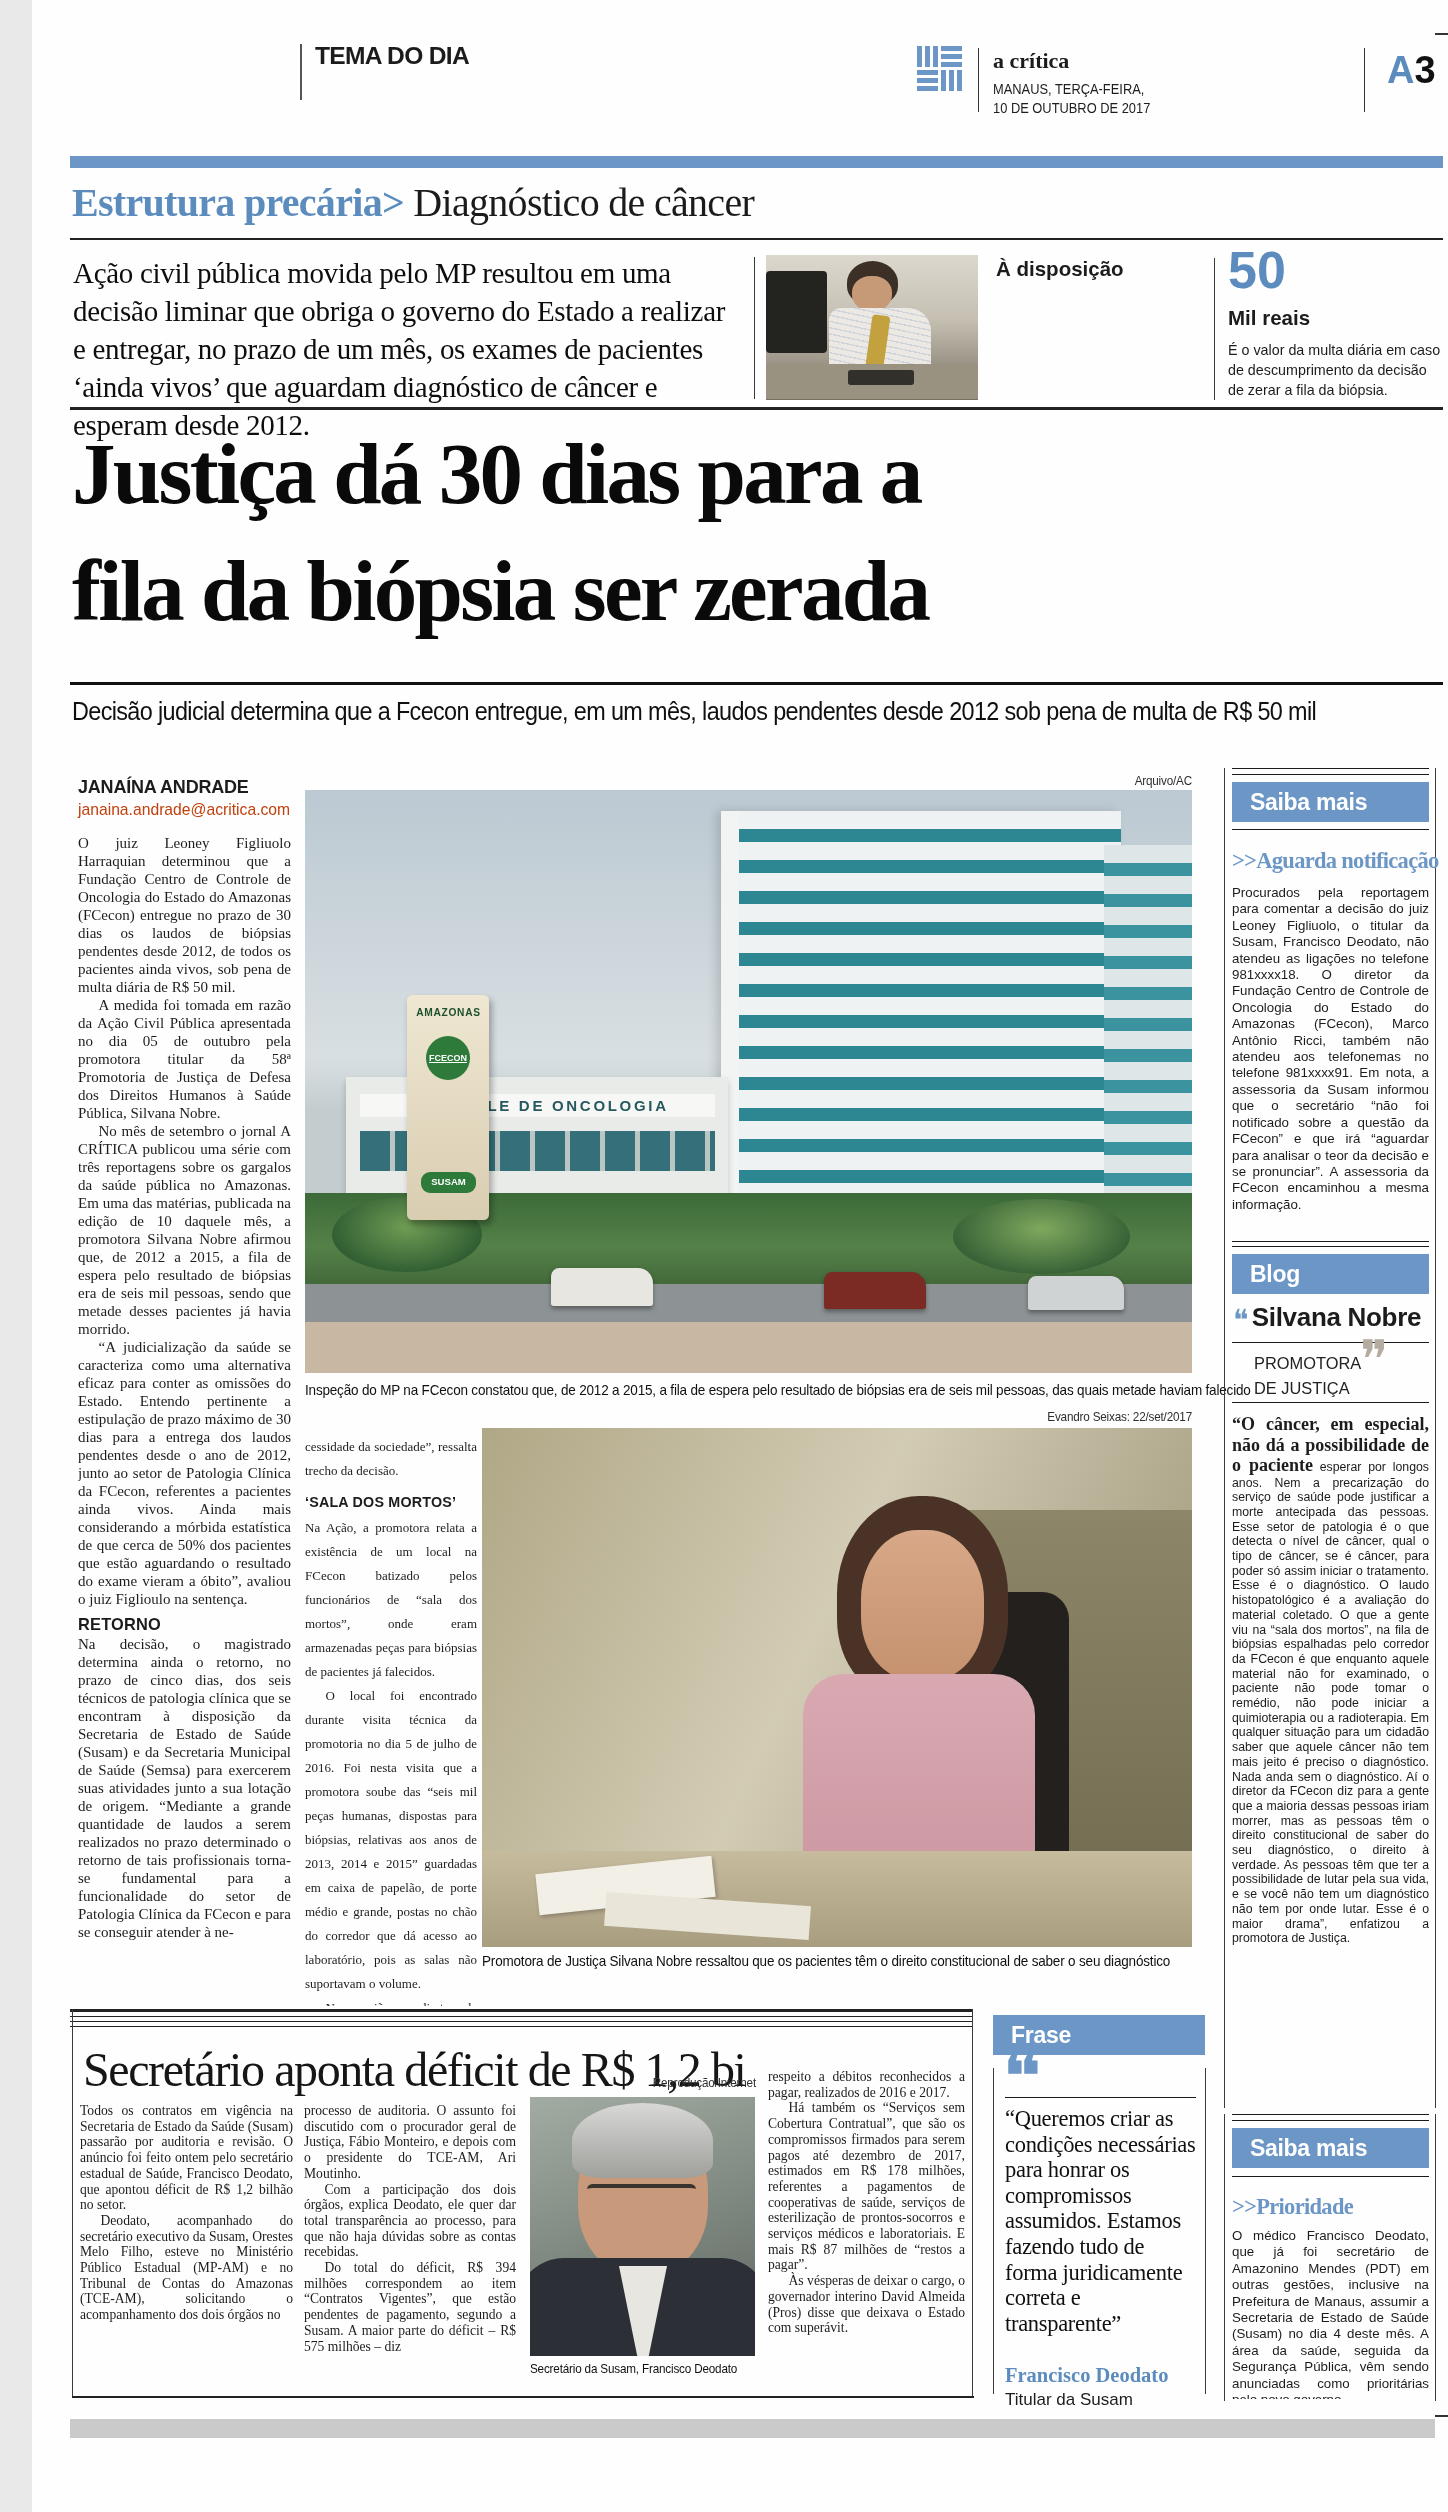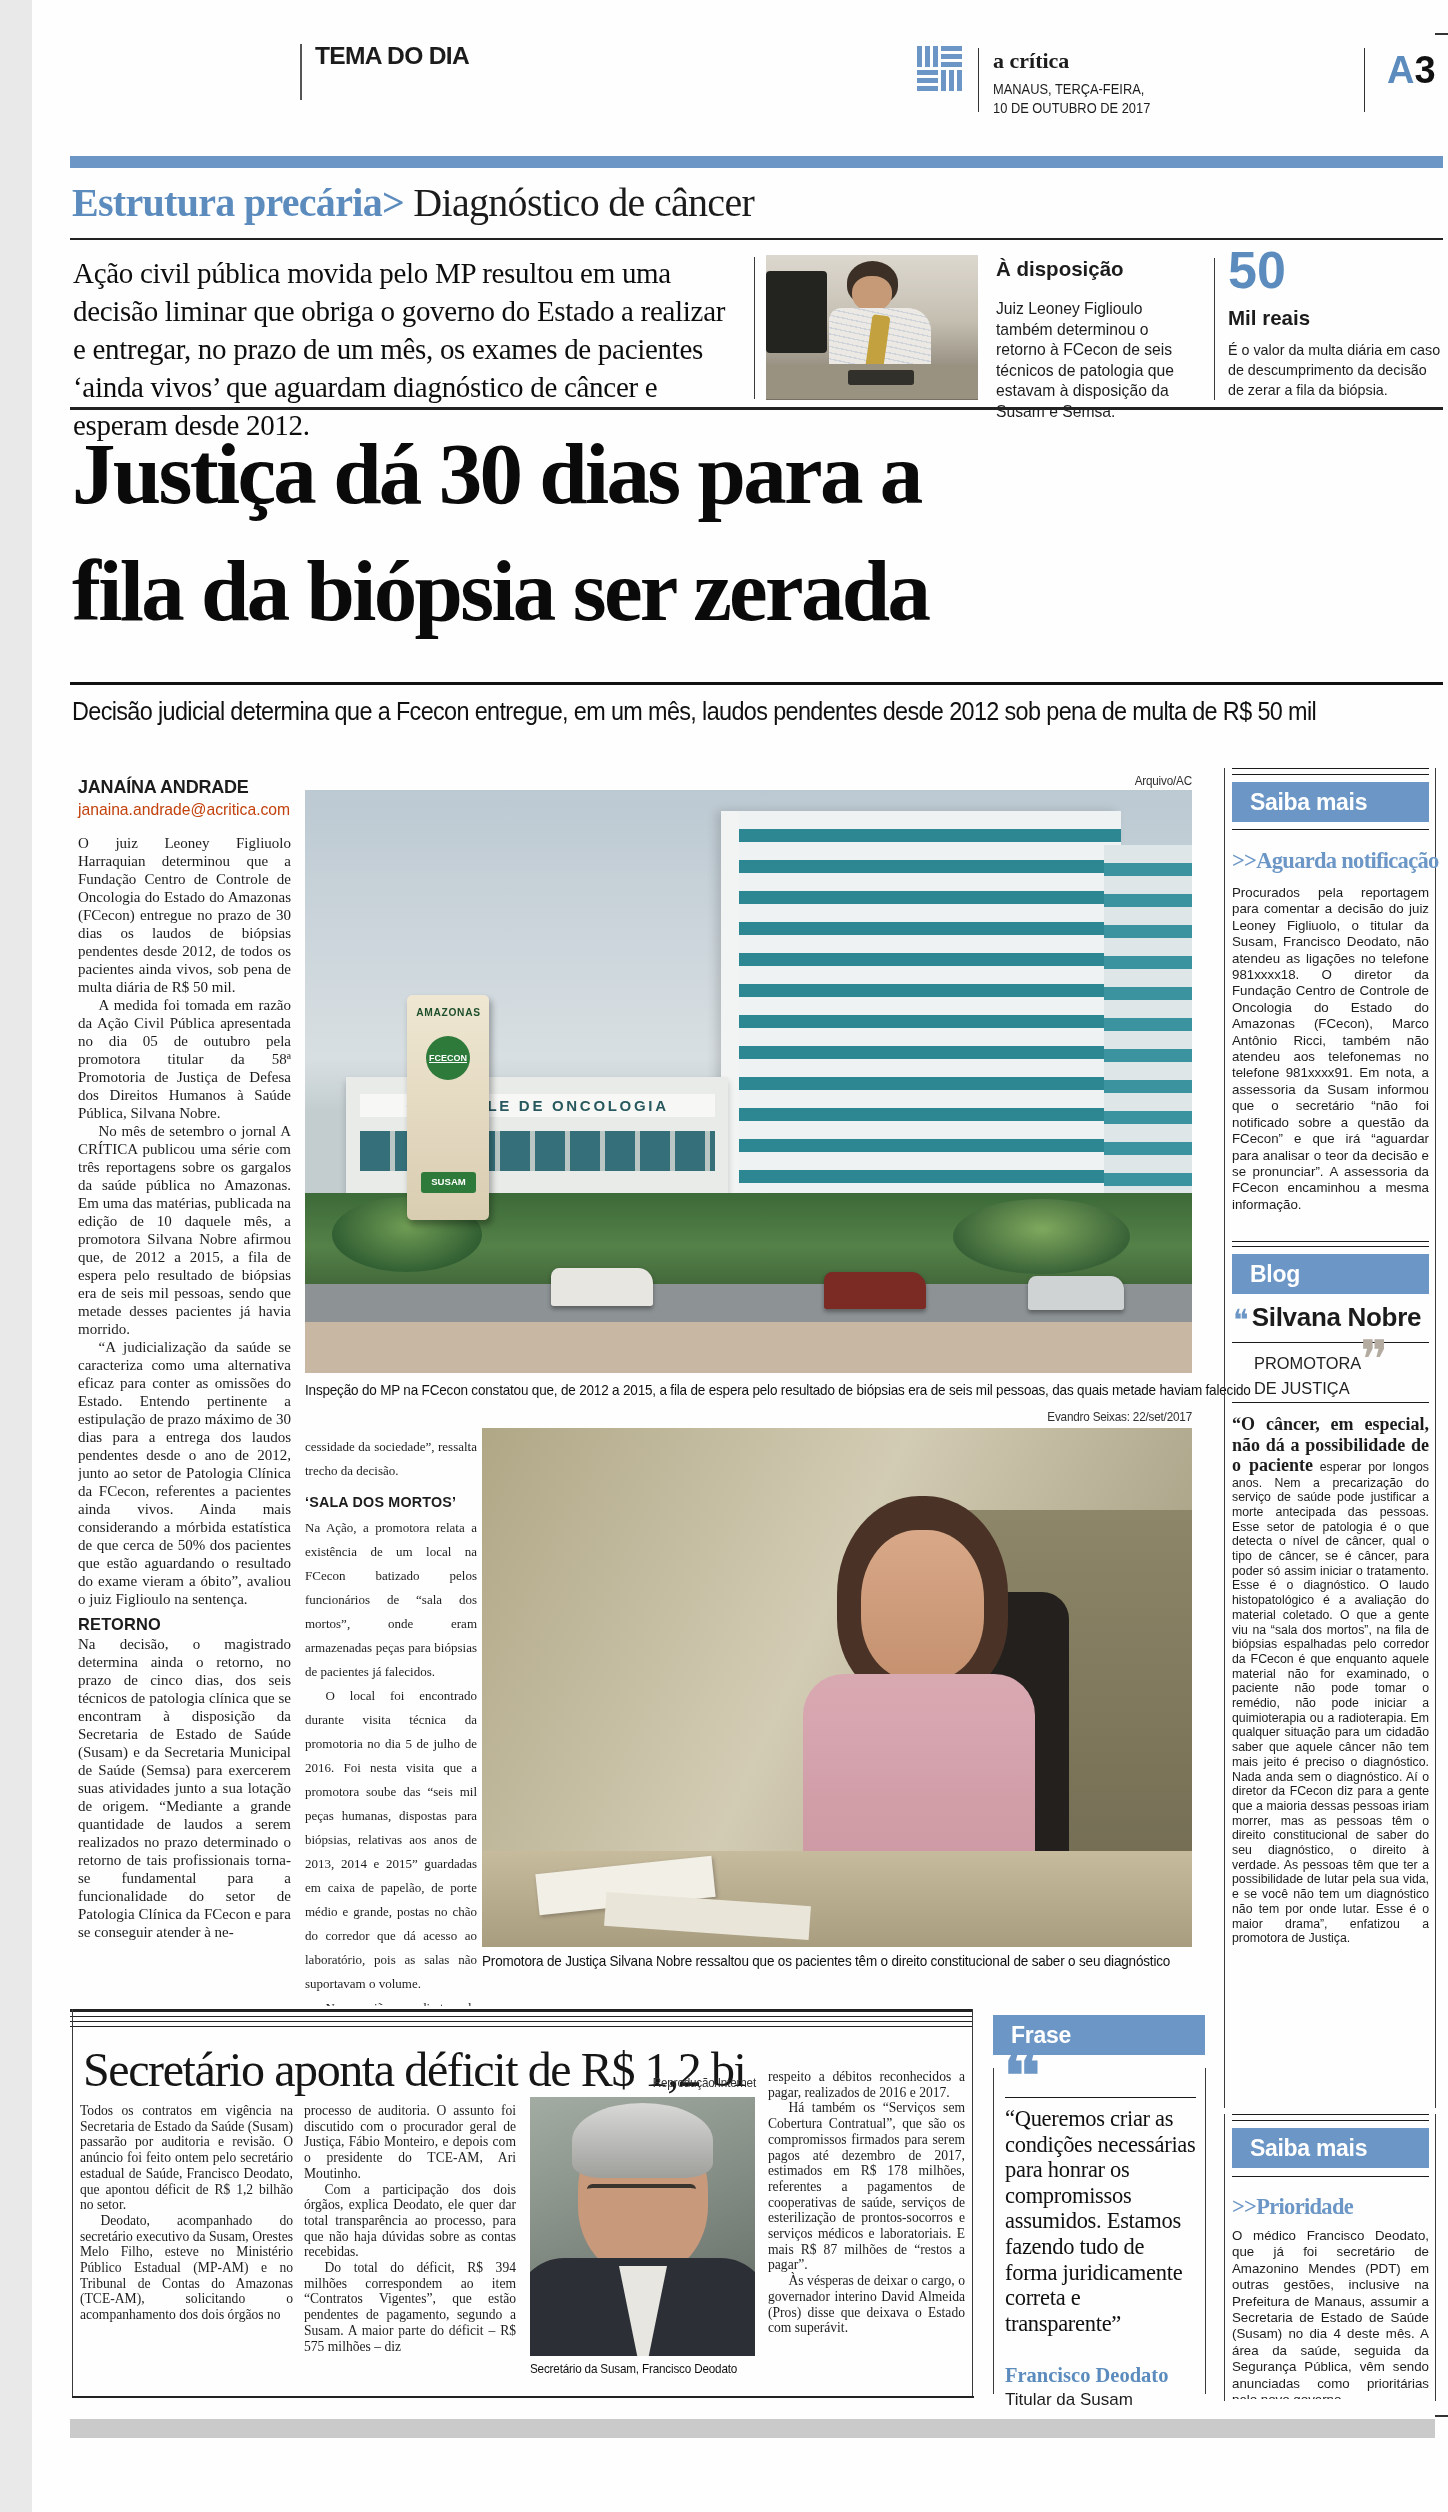--- a/index.html
+++ b/index.html
@@ -63,21 +63,20 @@
     <div style="left:0;top:16.4px;width:61px;height:82px;background:#23241f;border-radius:4.1px;"></div>
     <div style="left:81px;top:5.5px;width:51px;height:44px;background:#3b2f26;border-radius:50% 50% 42% 42%;"></div>
     <div style="left:86px;top:20.5px;width:40px;height:35px;background:#c69a76;border-radius:46%;"></div>
     <div style="left:63px;top:53px;width:102px;height:75px;background:repeating-linear-gradient(12deg,#ece9e4 0 4.8px,#cfd4da 4.8px 6.1px);border-radius:12.3px 23px 0 0;"></div>
     <div style="left:102px;top:60px;width:18px;height:66px;background:#c2a13e;transform:rotate(8deg);border-radius:4.1px;"></div>
     <div style="left:0;top:109px;width:212px;height:35px;background:linear-gradient(180deg,#aca success89 0,#938a74 100%);background:#9a9280;"></div>
     <div style="left:82px;top:115px;width:66px;height:15px;background:#32302a;border-radius:2.7px;"></div>
   </div>
 
   <div class="abs" style="left:964px;top:257px;font-weight:bold;font-size:20.5px;">À disposição</div>
-  <div class="abs" style="left:964px;top:299px;width:206px;font-size:15.7px;line-height:20.5px;">Juiz Leoney Figlioulo também determinou o retorno à FCecon de seis técnicos de patologia que estavam à disposição da Susam e Semsa.</div>
   <div class="abs vrule" style="left:1182px;top:258px;height:142px;"></div>
 
   <div class="abs" style="left:1196px;top:240px;font-weight:bold;font-size:52px;color:#5c8cbe;">50</div>
   <div class="abs" style="left:1196px;top:306px;font-weight:bold;font-size:20.5px;">Mil reais</div>
   <div class="abs" style="left:1196px;top:340px;width:213px;font-size:14.3px;line-height:20px;">É o valor da multa diária em caso de descumprimento da decisão de zerar a fila da biópsia.</div>
 
   <div class="abs rule" style="left:38px;top:407px;width:1373px;height:2.7px;"></div>
 
   <div class="abs serif" style="left:40px;top:415px;width:1372px;font-weight:bold;font-size:87px;line-height:117px;letter-spacing:-2.7px;color:#0a0a0a;">
     <div>Justiça dá 30 dias para a</div>
@@ -109,21 +108,21 @@
     <div style="left:27px;top:407px;width:150px;height:75px;background:radial-gradient(ellipse at 50% 40%,#6f9c54 0%,#2f5c31 75%);border-radius:50%;"></div>
     <div style="left:648px;top:409px;width:177px;height:75px;background:radial-gradient(ellipse at 50% 40%,#7fa85e 0%,#355f35 75%);border-radius:50%;"></div>
     <div style="left:0;top:494px;width:887px;height:41px;background:#8d9294;"></div>
     <div style="left:0;top:532px;width:887px;height:51px;background:#c8b7a2;"></div>
     <div style="left:246px;top:478px;width:102px;height:38px;background:#e8e6e0;border-radius:8.2px 15px 2.7px 2.7px;box-shadow:0 2.7px 4.1px rgba(0,0,0,.35);"></div>
     <div style="left:519px;top:482px;width:102px;height:37px;background:#7c2a24;border-radius:8.2px 15px 2.7px 2.7px;box-shadow:0 2.7px 4.1px rgba(0,0,0,.35);"></div>
     <div style="left:723px;top:486px;width:96px;height:34px;background:#cfd3d4;border-radius:8.2px 13.6px 2.7px 2.7px;box-shadow:0 2.7px 4.1px rgba(0,0,0,.35);"></div>
     <div style="left:102px;top:205px;width:82px;height:225px;background:linear-gradient(180deg,#efe7d2,#d9cdb1);border-radius:5.5px;box-shadow:2.7px 4.1px 6.8px rgba(0,0,0,.3);"></div>
     <div style="left:108px;top:217px;width:71px;text-align:center;color:#1e4f2c;font-weight:bold;font-size:10.2px;letter-spacing:0.7px;">AMAZONAS</div>
     <div style="left:121px;top:246px;width:44px;height:44px;background:#2d7a3a;border-radius:50%;color:#fff;font-weight:bold;font-size:9px;text-align:center;line-height:44px;text-decoration:underline;">FCECON</div>
-    <div style="left:116px;top:382px;width:55px;height:20.5px;background:#2d7a3a;border-radius:3px;color:#fff;font-weight:bold;font-size:9.6px;text-align:center;line-height:20.5px;">SUSAM</div>
+    <div style="left:116px;top:382px;width:55px;height:20.5px;background:#2d7a3a;border-radius:9px;color:#fff;font-weight:bold;font-size:9.6px;text-align:center;line-height:20.5px;">SUSAM</div>
   </div>
   <div class="abs cap sx" style="left:273px;top:1381px;">Inspeção do MP na FCecon constatou que, de 2012 a 2015, a fila de espera pelo resultado de biópsias era de seis mil pessoas, das quais metade haviam falecido</div>
   <div class="abs credit sxr" style="left:955px;top:1409px;width:205px;text-align:right;">Evandro Seixas: 22/set/2017</div>
 
   <div class="abs bodycol2 just" style="left:273px;top:1435px;width:172px;height:571px;">
     <p>cessidade da sociedade”, ressalta trecho da decisão.</p>
     <p class="subhead" style="font-size:14.3px;">‘SALA DOS MORTOS’</p>
     <p>Na Ação, a promotora relata a existência de um local na FCecon batizado pelos funcionários de “sala dos mortos”, onde eram armazenadas peças para biópsias de pacientes já falecidos.</p>
     <p class="ind">O local foi encontrado durante visita técnica da promotoria no dia 5 de julho de 2016. Foi nesta visita que a promotora soube das “seis mil peças humanas, dispostas para biópsias, relativas aos anos de 2013, 2014 e 2015” guardadas em caixa de papelão, de porte médio e grande, postas no chão do corredor que dá acesso ao laboratório, pois as salas não suportavam o volume.</p>
     <p class="ind">Na ocasião, o diretor da FCecon, Marco Ricci, afirmou que a fundação sofre, ao longo dos anos, de falta de serviço de laboratório de patologia, e “tem conseguido a duras penas manter atualizados os resultados de exames de 2016 e 2017, com uma espera de três semanas para expedir o resultado dos exames”.</p>

